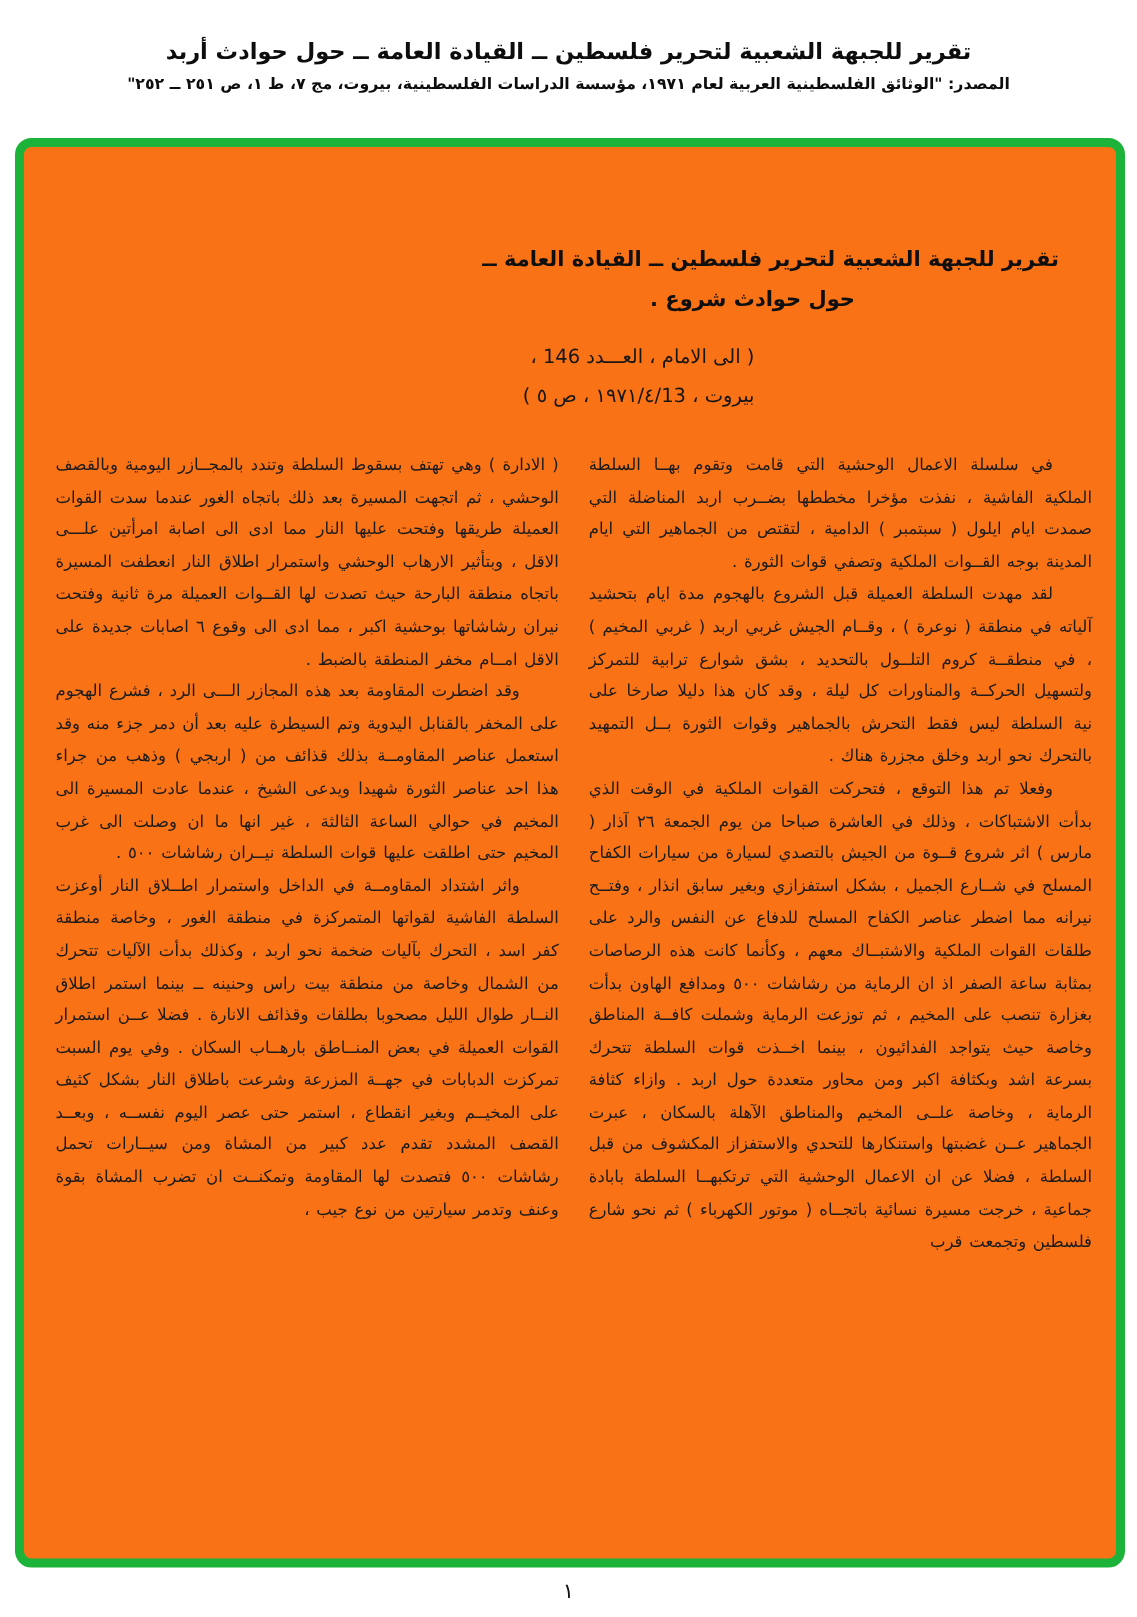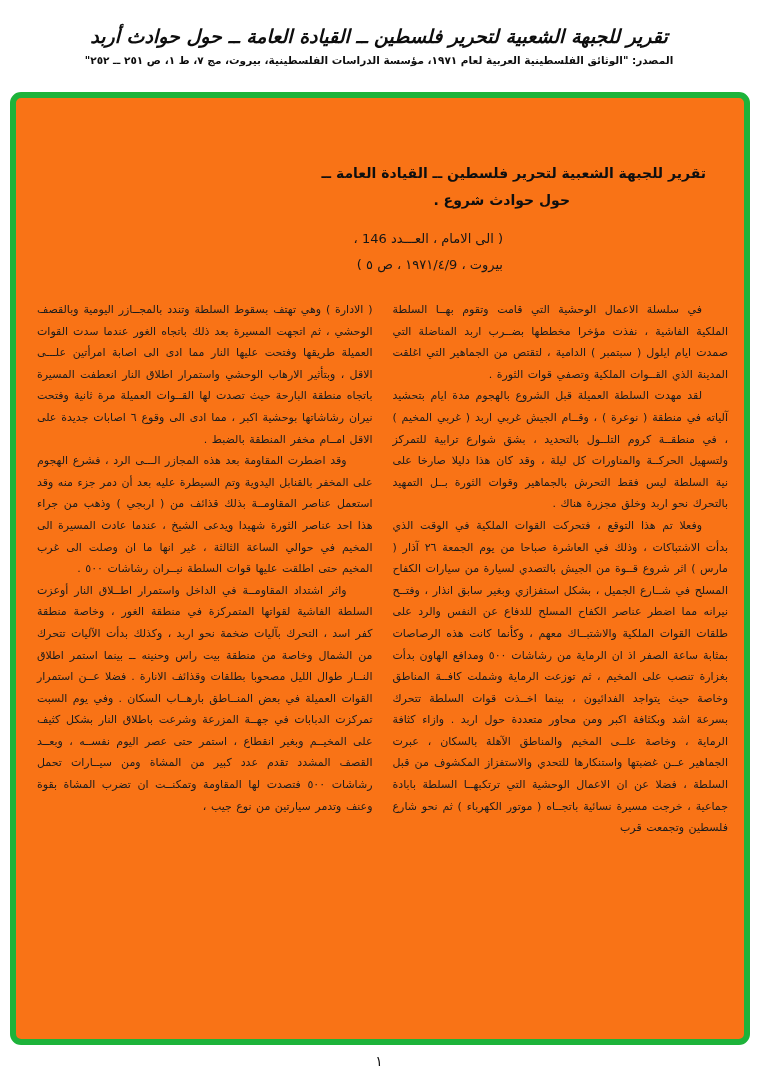--- a/index.html
+++ b/index.html
@@ -14,25 +14,24 @@
     position: relative;
     font-family: "DejaVu Sans", sans-serif;
     color: #1a1a1a;
   }
   .page-header {
     direction: rtl;
     text-align: center;
   }
   .header-title {
     margin-top: 25px;
-    font-size: 19px;
+    font-size: 15px;
     font-weight: bold;
     color: #0d0d0d;
     letter-spacing: 0;
-    font-style: italic;
   }
   .header-source {
     margin-top: 7px;
     font-size: 10.5px;
     font-weight: bold;
     color: #0d0d0d;
   }
   .doc-frame {
     position: absolute;
     left: 10px;
@@ -103,25 +102,25 @@
   <div class="header-source">المصدر: "الوثائق الفلسطينية العربية لعام ١٩٧١، مؤسسة الدراسات الفلسطينية، بيروت، مج ٧، ط ١، ص ٢٥١ ــ ٢٥٢"</div>
 </div>
 
 <div class="doc-frame" style="border-color: rgb(29, 179, 58);">
   <div class="doc-title">
     <div class="line1">تقرير للجبهة الشعبية لتحرير فلسطين ــ القيادة العامة ــ</div>
     <div class="line2">حول حوادث شروع .</div>
   </div>
   <div class="doc-citation">
     <div>( الى الامام ، العـــدد 146 ،</div>
-    <div>بيروت ، ١٩٧١/٤/9 ، ص ٥ )</div>
+    <div>بيروت ، ١٩٧١/٤/13 ، ص ٥ )</div>
   </div>
   <div class="doc-body">
     <div class="column">
-      <p class="para indent">في سلسلة الاعمال الوحشية التي قامت وتقوم بهــا السلطة الملكية الفاشية ، نفذت مؤخرا مخططها بضــرب اربد المناضلة التي صمدت ايام ايلول ( سبتمبر ) الدامية ، لتقتص من الجماهير التي اغلقت المدينة الذي القــوات الملكية وتصفي قوات الثورة .</p>
+      <p class="para indent">في سلسلة الاعمال الوحشية التي قامت وتقوم بهــا السلطة الملكية الفاشية ، نفذت مؤخرا مخططها بضــرب اربد المناضلة التي صمدت ايام ايلول ( سبتمبر ) الدامية ، لتقتص من الجماهير التي ايام المدينة بوجه القــوات الملكية وتصفي قوات الثورة .</p>
       <p class="para indent">لقد مهدت السلطة العميلة قبل الشروع بالهجوم مدة ايام بتحشيد آلياته في منطقة ( نوعرة ) ، وقــام الجيش غربي اربد ( غربي المخيم ) ، في منطقــة كروم التلــول بالتحديد ، بشق شوارع ترابية للتمركز ولتسهيل الحركــة والمناورات كل ليلة ، وقد كان هذا دليلا صارخا على نية السلطة ليس فقط التحرش بالجماهير وقوات الثورة بــل التمهيد بالتحرك نحو اربد وخلق مجزرة هناك .</p>
       <p class="para indent">وفعلا تم هذا التوقع ، فتحركت القوات الملكية في الوقت الذي بدأت الاشتباكات ، وذلك في العاشرة صباحا من يوم الجمعة ٢٦ آذار ( مارس ) اثر شروع قــوة من الجيش بالتصدي لسيارة من سيارات الكفاح المسلح في شــارع الجميل ، بشكل استفزازي وبغير سابق انذار ، وفتــح نيرانه مما اضطر عناصر الكفاح المسلح للدفاع عن النفس والرد على طلقات القوات الملكية والاشتبــاك معهم ، وكأنما كانت هذه الرصاصات بمثابة ساعة الصفر اذ ان الرماية من رشاشات ٥٠٠ ومدافع الهاون بدأت بغزارة تنصب على المخيم ، ثم توزعت الرماية وشملت كافــة المناطق وخاصة حيث يتواجد الفدائيون ، بينما اخــذت قوات السلطة تتحرك بسرعة اشد وبكثافة اكبر ومن محاور متعددة حول اربد . وازاء كثافة الرماية ، وخاصة علــى المخيم والمناطق الآهلة بالسكان ، عبرت الجماهير عــن غضبتها واستنكارها للتحدي والاستفزاز المكشوف من قبل السلطة ، فضلا عن ان الاعمال الوحشية التي ترتكبهــا السلطة بابادة جماعية ، خرجت مسيرة نسائية باتجــاه ( موتور الكهرباء ) ثم نحو شارع فلسطين وتجمعت قرب</p>
     </div>
     <div class="column">
       <p class="para">( الادارة ) وهي تهتف بسقوط السلطة وتندد بالمجــازر اليومية وبالقصف الوحشي ، ثم اتجهت المسيرة بعد ذلك باتجاه الغور عندما سدت القوات العميلة طريقها وفتحت عليها النار مما ادى الى اصابة امرأتين علـــى الاقل ، وبتأثير الارهاب الوحشي واستمرار اطلاق النار انعطفت المسيرة باتجاه منطقة البارحة حيث تصدت لها القــوات العميلة مرة ثانية وفتحت نيران رشاشاتها بوحشية اكبر ، مما ادى الى وقوع ٦ اصابات جديدة على الاقل امــام مخفر المنطقة بالضبط .</p>
       <p class="para indent">وقد اضطرت المقاومة بعد هذه المجازر الـــى الرد ، فشرع الهجوم على المخفر بالقنابل اليدوية وتم السيطرة عليه بعد أن دمر جزء منه وقد استعمل عناصر المقاومــة بذلك قذائف من ( اربجي ) وذهب من جراء هذا احد عناصر الثورة شهيدا ويدعى الشيخ ، عندما عادت المسيرة الى المخيم في حوالي الساعة الثالثة ، غير انها ما ان وصلت الى غرب المخيم حتى اطلقت عليها قوات السلطة نيــران رشاشات ٥٠٠ .</p>
       <p class="para indent">واثر اشتداد المقاومــة في الداخل واستمرار اطــلاق النار أوعزت السلطة الفاشية لقواتها المتمركزة في منطقة الغور ، وخاصة منطقة كفر اسد ، التحرك بآليات ضخمة نحو اربد ، وكذلك بدأت الآليات تتحرك من الشمال وخاصة من منطقة بيت راس وحنينه ــ بينما استمر اطلاق النــار طوال الليل مصحوبا بطلقات وقذائف الانارة . فضلا عــن استمرار القوات العميلة في بعض المنــاطق بارهــاب السكان . وفي يوم السبت تمركزت الدبابات في جهــة المزرعة وشرعت باطلاق النار بشكل كثيف على المخيــم وبغير انقطاع ، استمر حتى عصر اليوم نفســه ، وبعــد القصف المشدد تقدم عدد كبير من المشاة ومن سيــارات تحمل رشاشات ٥٠٠ فتصدت لها المقاومة وتمكنــت ان تضرب المشاة بقوة وعنف وتدمر سيارتين من نوع جيب ،</p>
     </div>
   </div>
 </div>

